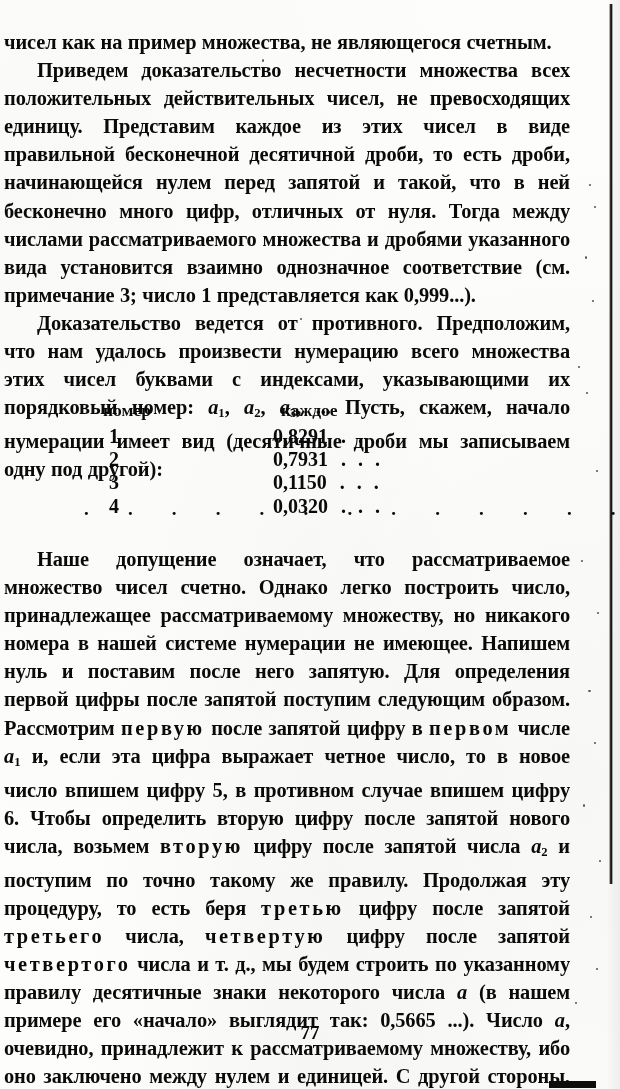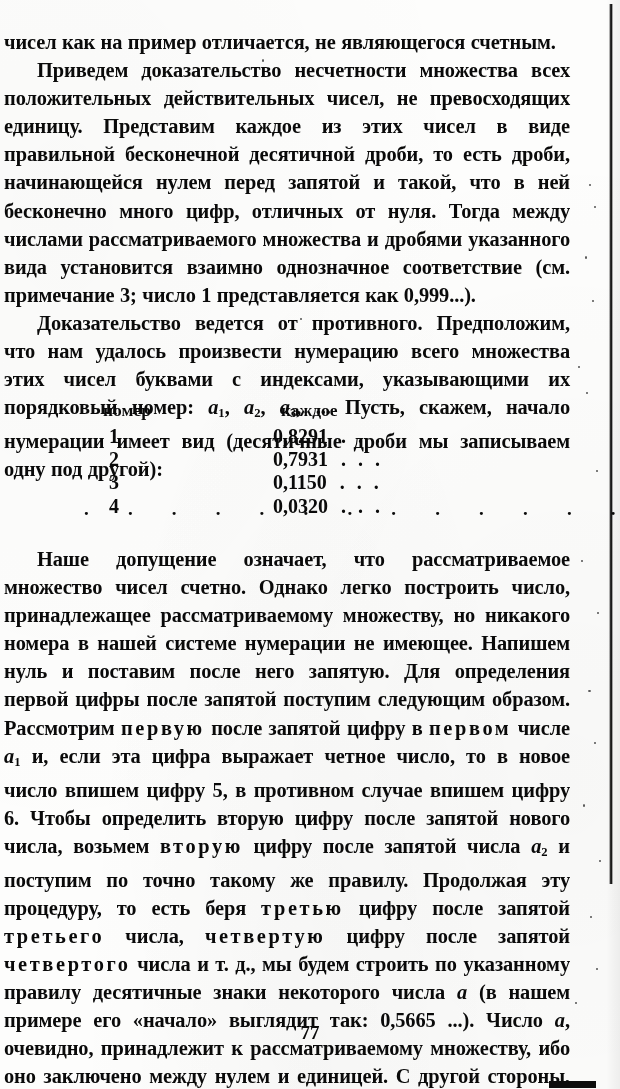--- a/index.html
+++ b/index.html
@@ -183,21 +183,21 @@
     border-radius: 50%;
     opacity: 0.75;
   }
 </style>
 </head>
 <body>
 
 <div id="page">
 
   <div class="column">
-    <p class="para cont">чисел как на пример отличается, не являющегося счетным.</p>
+    <p class="para cont">чисел как на пример множества, не являющегося счетным.</p>
     <p class="para indent">Приведем доказательство несчетности множества всех положительных действительных чисел, не превосходящих единицу. Представим каждое из этих чисел в виде правильной бесконечной десятичной дроби, то есть дроби, начинающейся нулем перед запятой и такой, что в ней бесконечно много цифр, отличных от нуля. Тогда между числами рассматриваемого множества и дробями указанного вида установится взаимно однозначное соответствие (см. примечание 3; число 1 представляется как 0,999...).</p>
     <p class="para indent">Доказательство ведется от противного. Предположим, что нам удалось произвести нумерацию всего множества этих чисел буквами с индексами, указывающими их порядковый номер: <i class="var">a<sub class="idx">1</sub></i>, <i class="var">a<sub class="idx">2</sub></i>, <i class="var">a<sub class="idx">3</sub></i>, ... Пусть, скажем, начало нумерации имеет вид (десятичные дроби мы записываем одну под другой):</p>
   </div>
 
   <div class="table-block">
     <table class="tbl">
       <thead>
         <tr>
           <th class="h-num">номер</th>
           <th class="h-val">каждое</th>

